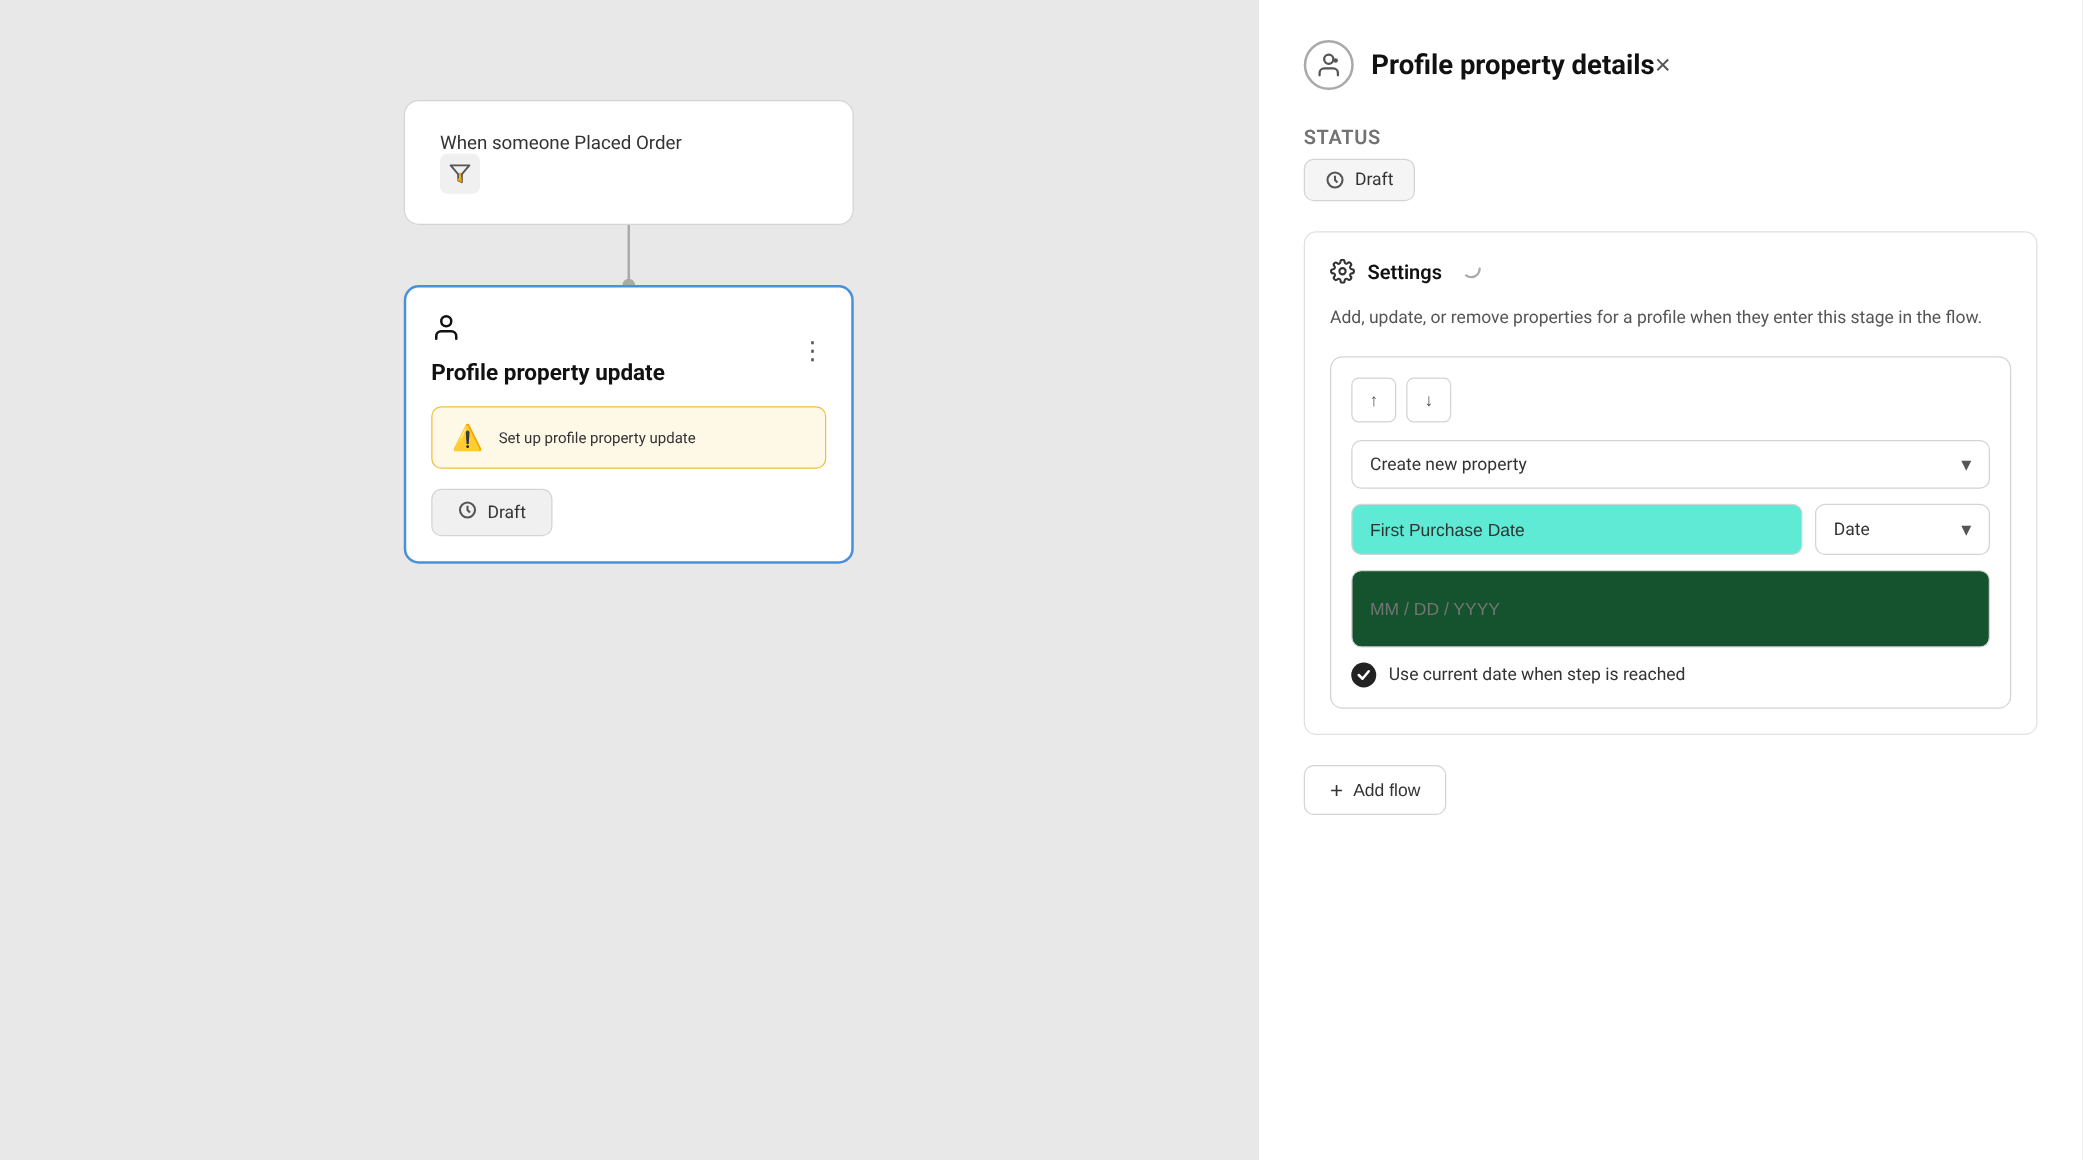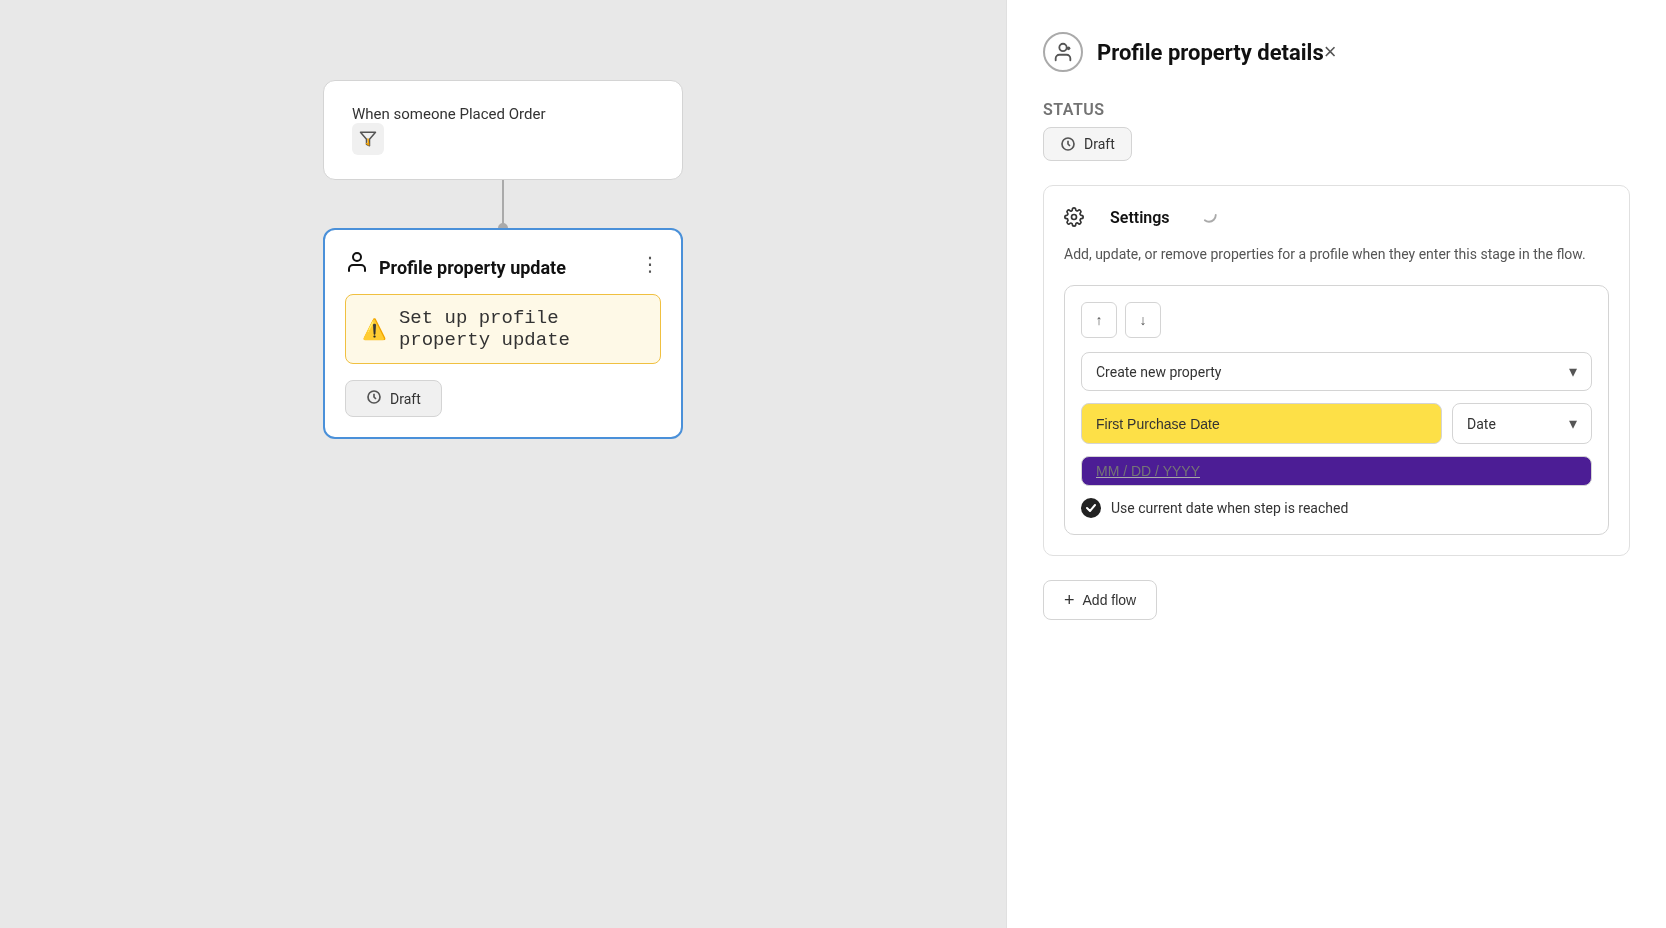--- a/index.html
+++ b/index.html
@@ -104,39 +104,39 @@
 
     .profile-card .card-header {
       display: flex;
       align-items: center;
       justify-content: space-between;
       margin-bottom: 16px;
     }
 
     .card-header-left {
       display: flex;
-      align-items: flex-end;
+      align-items: flex-start;
       gap: 10px;
+      flex-direction: column;
     }
 
     .warning-box {
       background: #fef9e7;
       border: 1.5px solid #f0c040;
       border-radius: 8px;
       padding: 12px 16px;
       display: flex;
       align-items: center;
       gap: 12px;
       margin-bottom: 16px;
     }
 
     .warning-text {
-      font-size: 19px;
-      color: #333;
-      font-family: Liberation Mono, monospace;
+      font-size: 12px;
+      color: #333;
     }
 
     .draft-badge {
       background: #f0f0f0;
       border: 1.5px solid #d4d4d4;
       border-radius: 8px;
       padding: 8px 20px;
       display: flex;
       align-items: center;
       gap: 8px;
@@ -218,21 +218,21 @@
     .settings-section {
       border: 1.5px solid #e0e0e0;
       border-radius: 10px;
       padding: 20px;
       margin-bottom: 24px;
     }
 
     .settings-header {
       display: flex;
       align-items: center;
-      gap: 26px;
+      gap: 10px;
       margin-bottom: 16px;
     }
 
     .settings-title {
       font-size: 16px;
       font-weight: 600;
       color: #111;
     }
 
     .settings-desc {
@@ -290,48 +290,47 @@
       margin-bottom: 12px;
     }
 
     .property-name-input {
       flex: 1;
       padding: 10px 14px;
       border: 1.5px solid #d4d4d4;
       border-radius: 8px;
       font-size: 14px;
       color: #333;
-      background: #fde047;
+      background: #5eead4;
     }
 
     .type-dropdown {
       width: 140px;
       padding: 10px 14px;
       border: 1.5px solid #d4d4d4;
       border-radius: 8px;
       background: #fff;
       font-size: 14px;
       color: #333;
       display: flex;
       align-items: center;
       justify-content: space-between;
       cursor: pointer;
       gap: 10px;
     }
 
     .date-input {
       width: 100%;
-      padding: 6px 14px;
+      padding: 22px 14px;
       border: 1.5px solid #d4d4d4;
       border-radius: 8px;
       font-size: 14px;
       color: #aaa;
-      background: #4c1d95;
+      background: #14532d;
       margin-bottom: 12px;
-      text-decoration: underline;
     }
 
     .checkbox-row {
       display: flex;
       align-items: center;
       gap: 10px;
     }
 
     .checkbox-checked {
       width: 20px;

